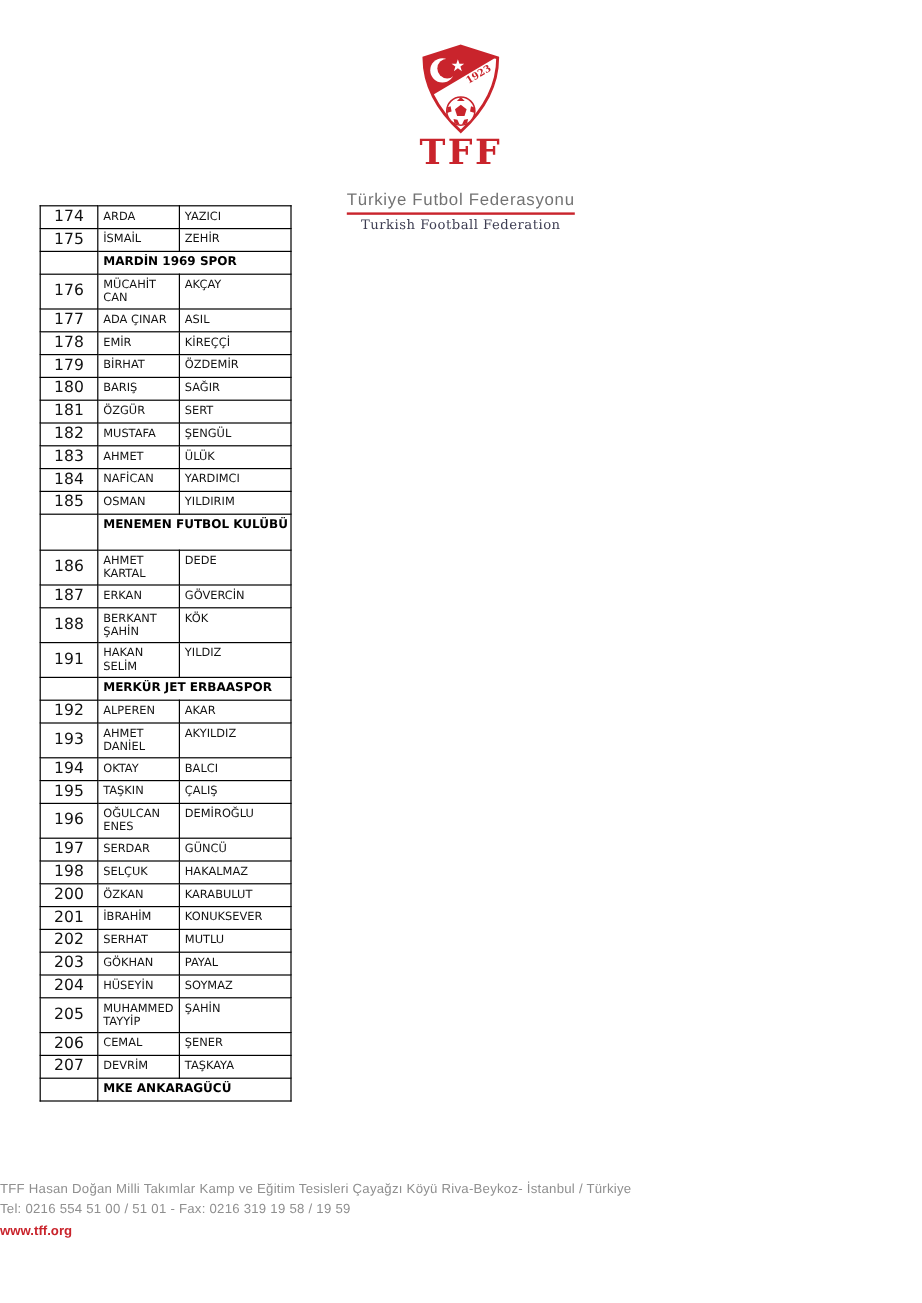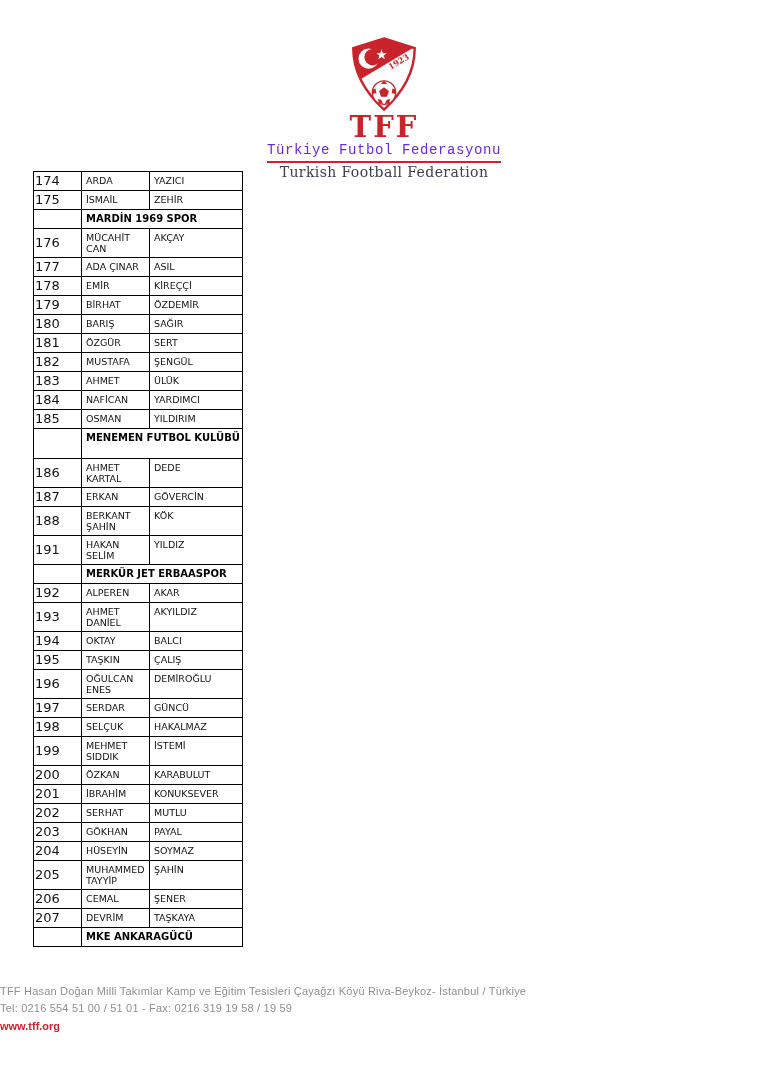--- a/index.html
+++ b/index.html
@@ -21,33 +21,33 @@
   .tff-wordmark {
     margin-top: 0;
     font-family: "DejaVu Serif", serif;
     font-weight: bold;
     font-size: 29px;
     line-height: 30px;
     letter-spacing: 2px;
     color: #c9242c;
   }
   .org-tr {
-    margin-top: 0;
-    font-family: Liberation Mono, monospace;
+    margin-top: 16px;
+    font-family: Liberation Sans, sans-serif;
     font-size: 14px;
     line-height: 16px;
     letter-spacing: 0.6px;
-    color: #6d28d9;
+    color: #737373;
     padding-bottom: 3px;
     border-bottom: 2px solid #c9242c;
   }
   .org-en {
     margin-top: 3px;
     font-family: "DejaVu Serif", serif;
-    font-size: 14px;
+    font-size: 11px;
     line-height: 12px;
     letter-spacing: 0.4px;
     color: #3d3d52;
   }
 
   
   .roster-table {
     position: absolute;
     left: 33px; top: 171px;
     border-collapse: collapse;
@@ -55,21 +55,21 @@
     width: 192px;
   }
   .roster-table td {
     border: 1px solid #000;
     overflow: hidden;
   }
   .roster-table td.num {
     width: 45px;
     font-size: 13px;
     line-height: 14px;
-    text-align: left;
+    text-align: center;
     vertical-align: middle;
     color: #111;
     padding: 2px 1px;
   }
   .roster-table td.first { width: 61px; }
   .roster-table td.last  { width: 86px; }
   .roster-table td.first, .roster-table td.last {
     font-size: 9.5px;
     line-height: 11px;
     vertical-align: top;
@@ -273,25 +273,20 @@
           <td class="num">197</td>
           <td class="first">SERDAR</td>
           <td class="last">GÜNCÜ</td>
         </tr>
         <tr>
           <td class="num">198</td>
           <td class="first">SELÇUK</td>
           <td class="last">HAKALMAZ</td>
         </tr>
         <tr>
-          <td class="num">199</td>
-          <td class="first">MEHMET SIDDIK</td>
-          <td class="last">İSTEMİ</td>
-        </tr>
-        <tr>
           <td class="num">200</td>
           <td class="first">ÖZKAN</td>
           <td class="last">KARABULUT</td>
         </tr>
         <tr>
           <td class="num">201</td>
           <td class="first">İBRAHİM</td>
           <td class="last">KONUKSEVER</td>
         </tr>
         <tr>

